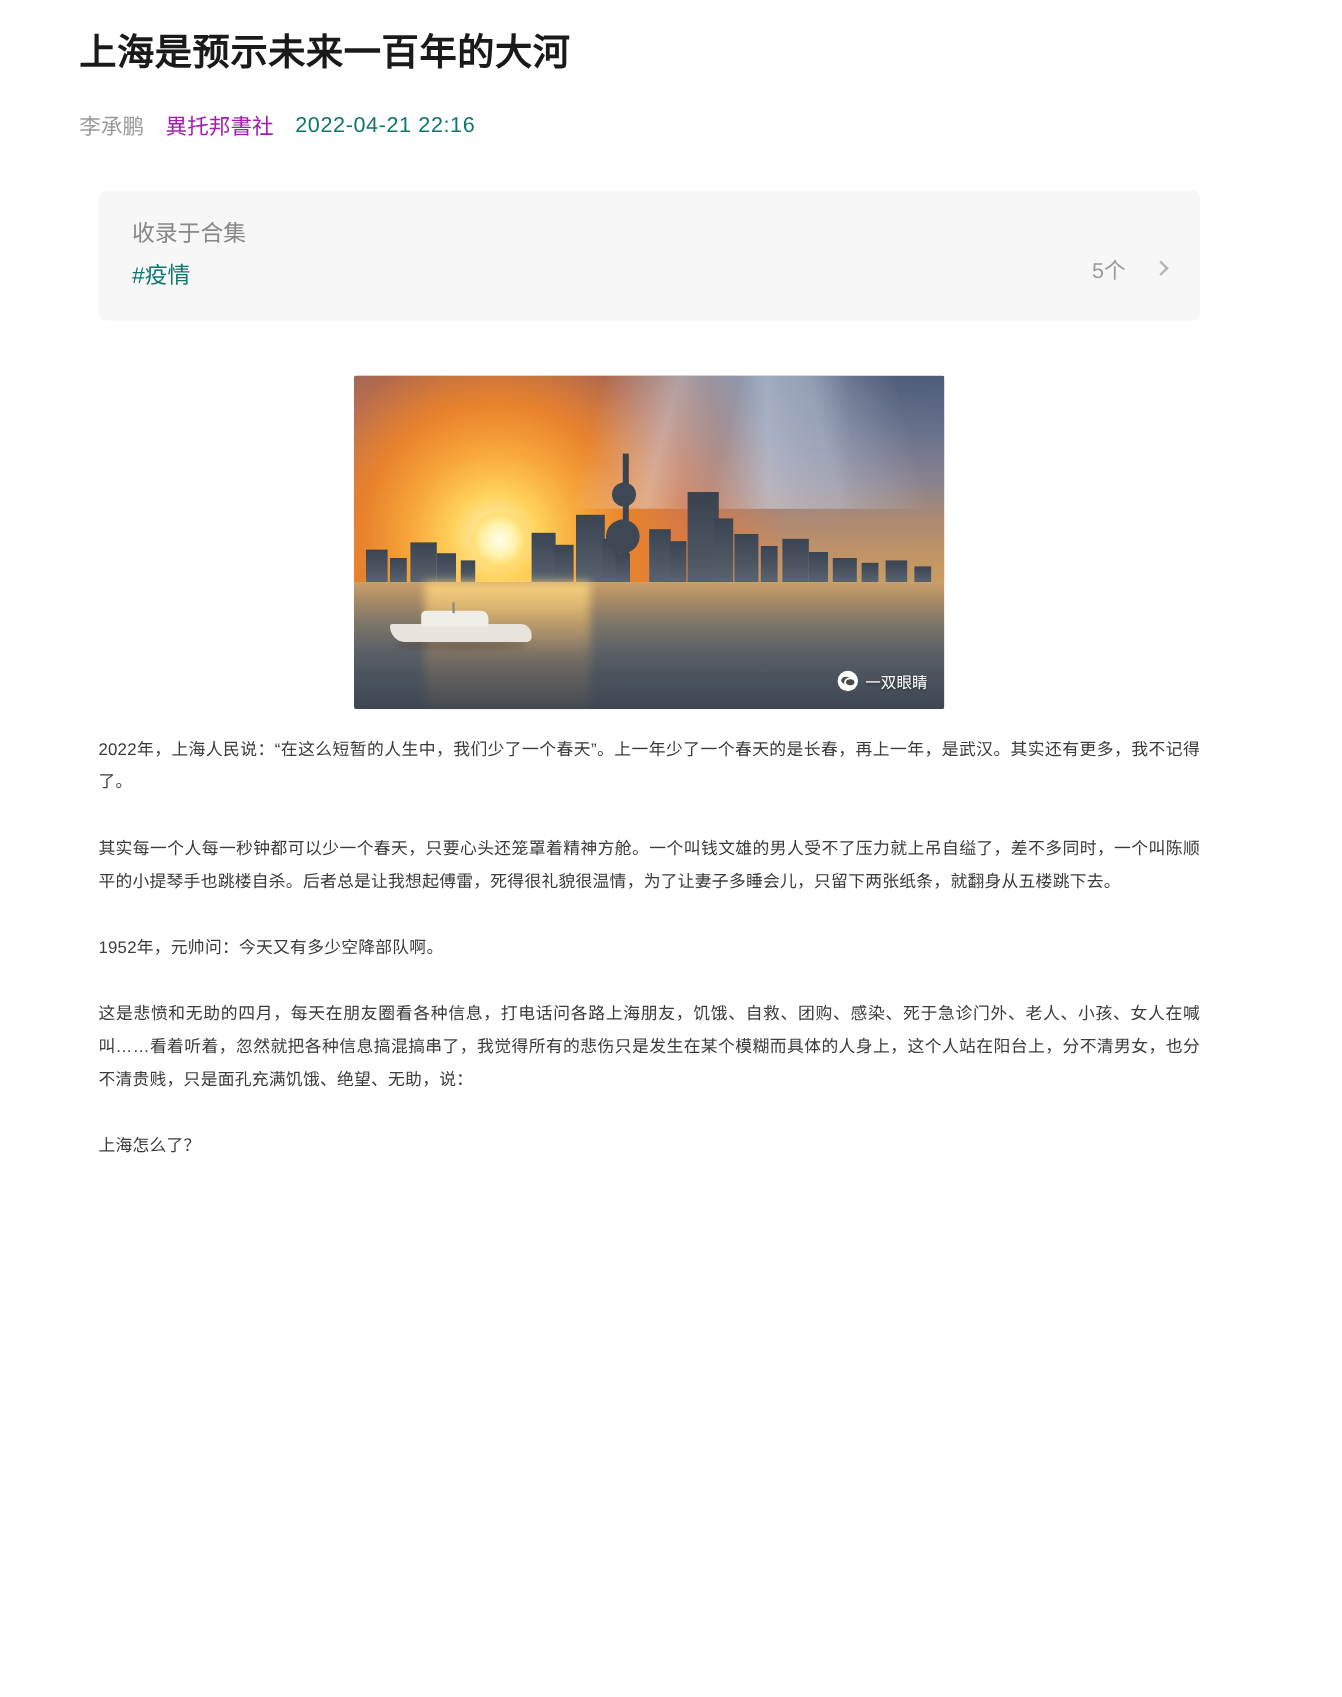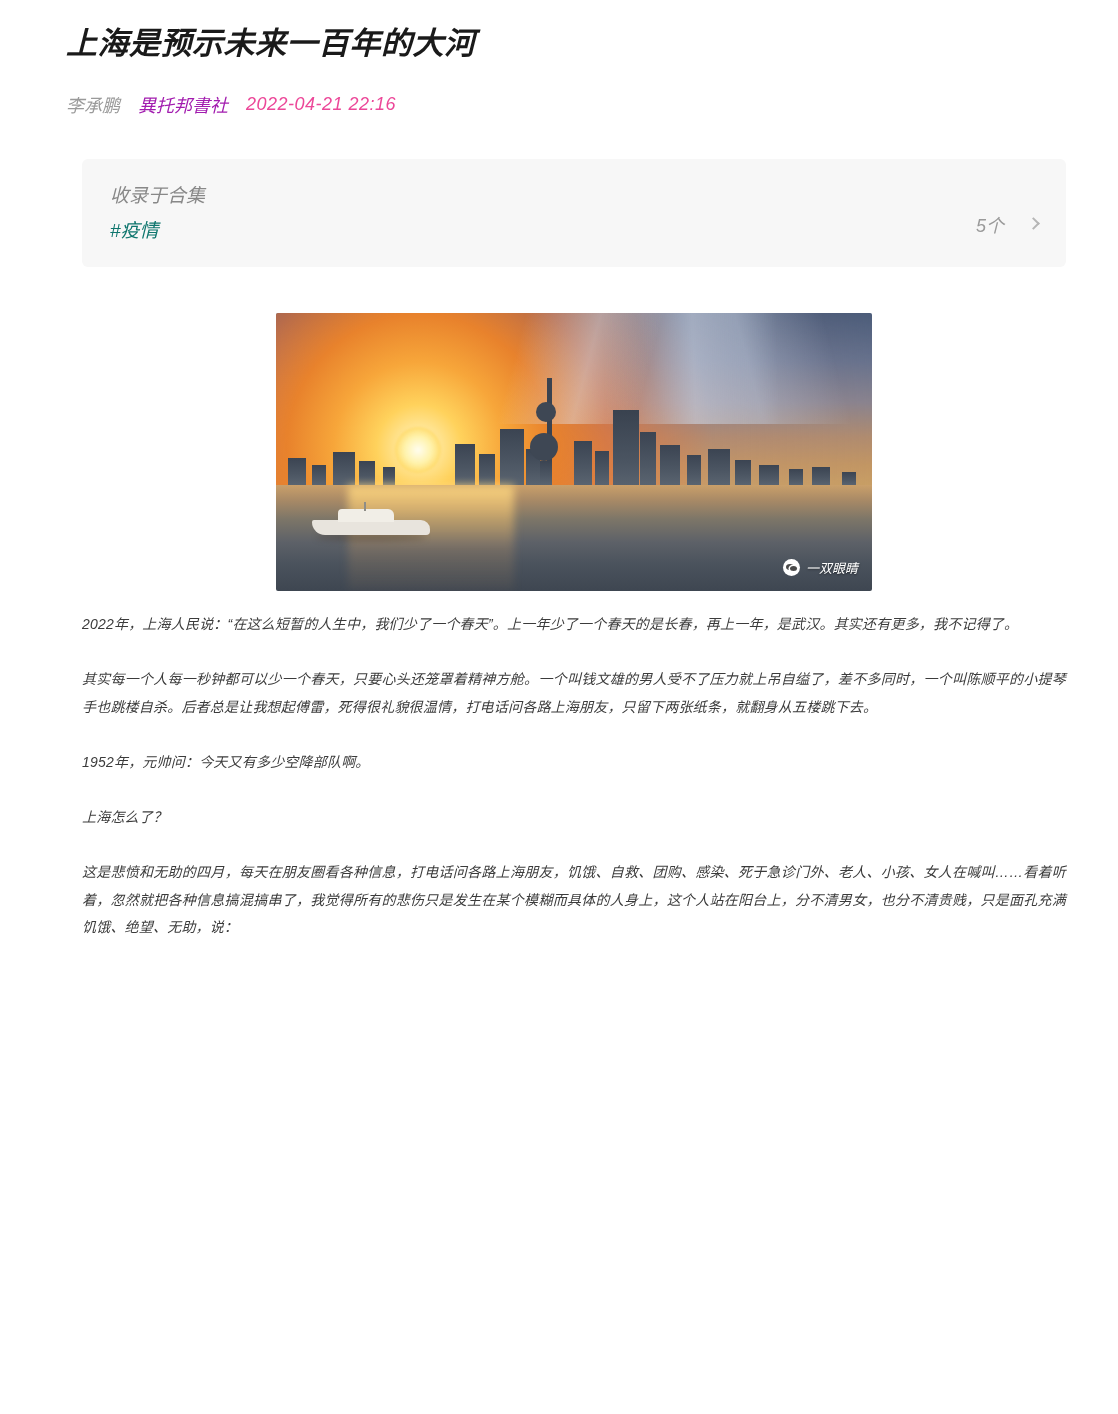--- a/index.html
+++ b/index.html
@@ -15,22 +15,21 @@
     font-family: "Liberation Sans", "DejaVu Sans", sans-serif;
     color: #2c2c2c;
     -webkit-font-smoothing: antialiased;
   }
   .page {
     width: 1118px;
     padding: 0;
     position: relative;
   }
   .article {
-    padding: 0 36px 0 66px;
-    font-style: italic;
+    padding: 0 102px 0 66px;
   }
   .title {
     font-size: 31px;
     line-height: 1.4;
     font-weight: 700;
     color: #1a1a1a;
     margin: 22px 0 0 0;
     letter-spacing: 0.5px;
   }
   .meta-row {
@@ -42,21 +41,21 @@
     color: #9a9a9a;
   }
   .meta-author {
     color: #9a9a9a;
   }
   .meta-account {
     color: #a21caf;
     text-align: right;
   }
   .meta-date {
-    color: #ec4899;
+    color: #0f766e;
     letter-spacing: 0.5px;
   }
   .collection-box {
     margin: 42px 16px 0 16px;
     background: #f7f7f7;
     border-radius: 6px;
     padding: 26px 28px 24px 28px;
     display: flex;
     align-items: flex-start;
     justify-content: space-between;
@@ -94,21 +93,21 @@
     margin-bottom: 1px;
   }
   .source-line {
     margin: 36px 16px 0 16px;
     font-size: 19px;
     color: #8c8c8c;
     letter-spacing: 0.3px;
   }
   .figure {
     margin: 46px auto 0 auto;
-    width: 596px;
+    width: 492px;
     height: 278px;
     position: relative;
     overflow: hidden;
     border-radius: 2px;
   }
   
   .sky {
     position: absolute;
     left: 0; top: 0; right: 0;
     height: 62%;
@@ -331,20 +330,20 @@
       </div>
 
       <div class="wm">
         <span class="wm-badge"></span>
         <span>一双眼睛</span>
       </div>
     </div>
 
     <div class="body-text">
       <p>2022年，上海人民说：“在这么短暂的人生中，我们少了一个春天”。上一年少了一个春天的是长春，再上一年，是武汉。其实还有更多，我不记得了。</p>
-      <p>其实每一个人每一秒钟都可以少一个春天，只要心头还笼罩着精神方舱。一个叫钱文雄的男人受不了压力就上吊自缢了，差不多同时，一个叫陈顺平的小提琴手也跳楼自杀。后者总是让我想起傅雷，死得很礼貌很温情，打电话问各路上海朋友，只留下两张纸条，就翻身从五楼跳下去。</p>
+      <p>其实每一个人每一秒钟都可以少一个春天，只要心头还笼罩着精神方舱。一个叫钱文雄的男人受不了压力就上吊自缢了，差不多同时，一个叫陈顺平的小提琴手也跳楼自杀。后者总是让我想起傅雷，死得很礼貌很温情，为了让妻子多睡会儿，只留下两张纸条，就翻身从五楼跳下去。</p>
       <p>1952年，元帅问：今天又有多少空降部队啊。</p>
+      <p>这是悲愤和无助的四月，每天在朋友圈看各种信息，打电话问各路上海朋友，饥饿、自救、团购、感染、死于急诊门外、老人、小孩、女人在喊叫……看着听着，忽然就把各种信息搞混搞串了，我觉得所有的悲伤只是发生在某个模糊而具体的人身上，这个人站在阳台上，分不清男女，也分不清贵贱，只是面孔充满饥饿、绝望、无助，说：</p>
       <p>上海怎么了？</p>
-      <p>这是悲愤和无助的四月，每天在朋友圈看各种信息，打电话问各路上海朋友，饥饿、自救、团购、感染、死于急诊门外、老人、小孩、女人在喊叫……看着听着，忽然就把各种信息搞混搞串了，我觉得所有的悲伤只是发生在某个模糊而具体的人身上，这个人站在阳台上，分不清男女，也分不清贵贱，只是面孔充满饥饿、绝望、无助，说：</p>
     </div>
 
   </div>
 </div>
 
 </body></html>

